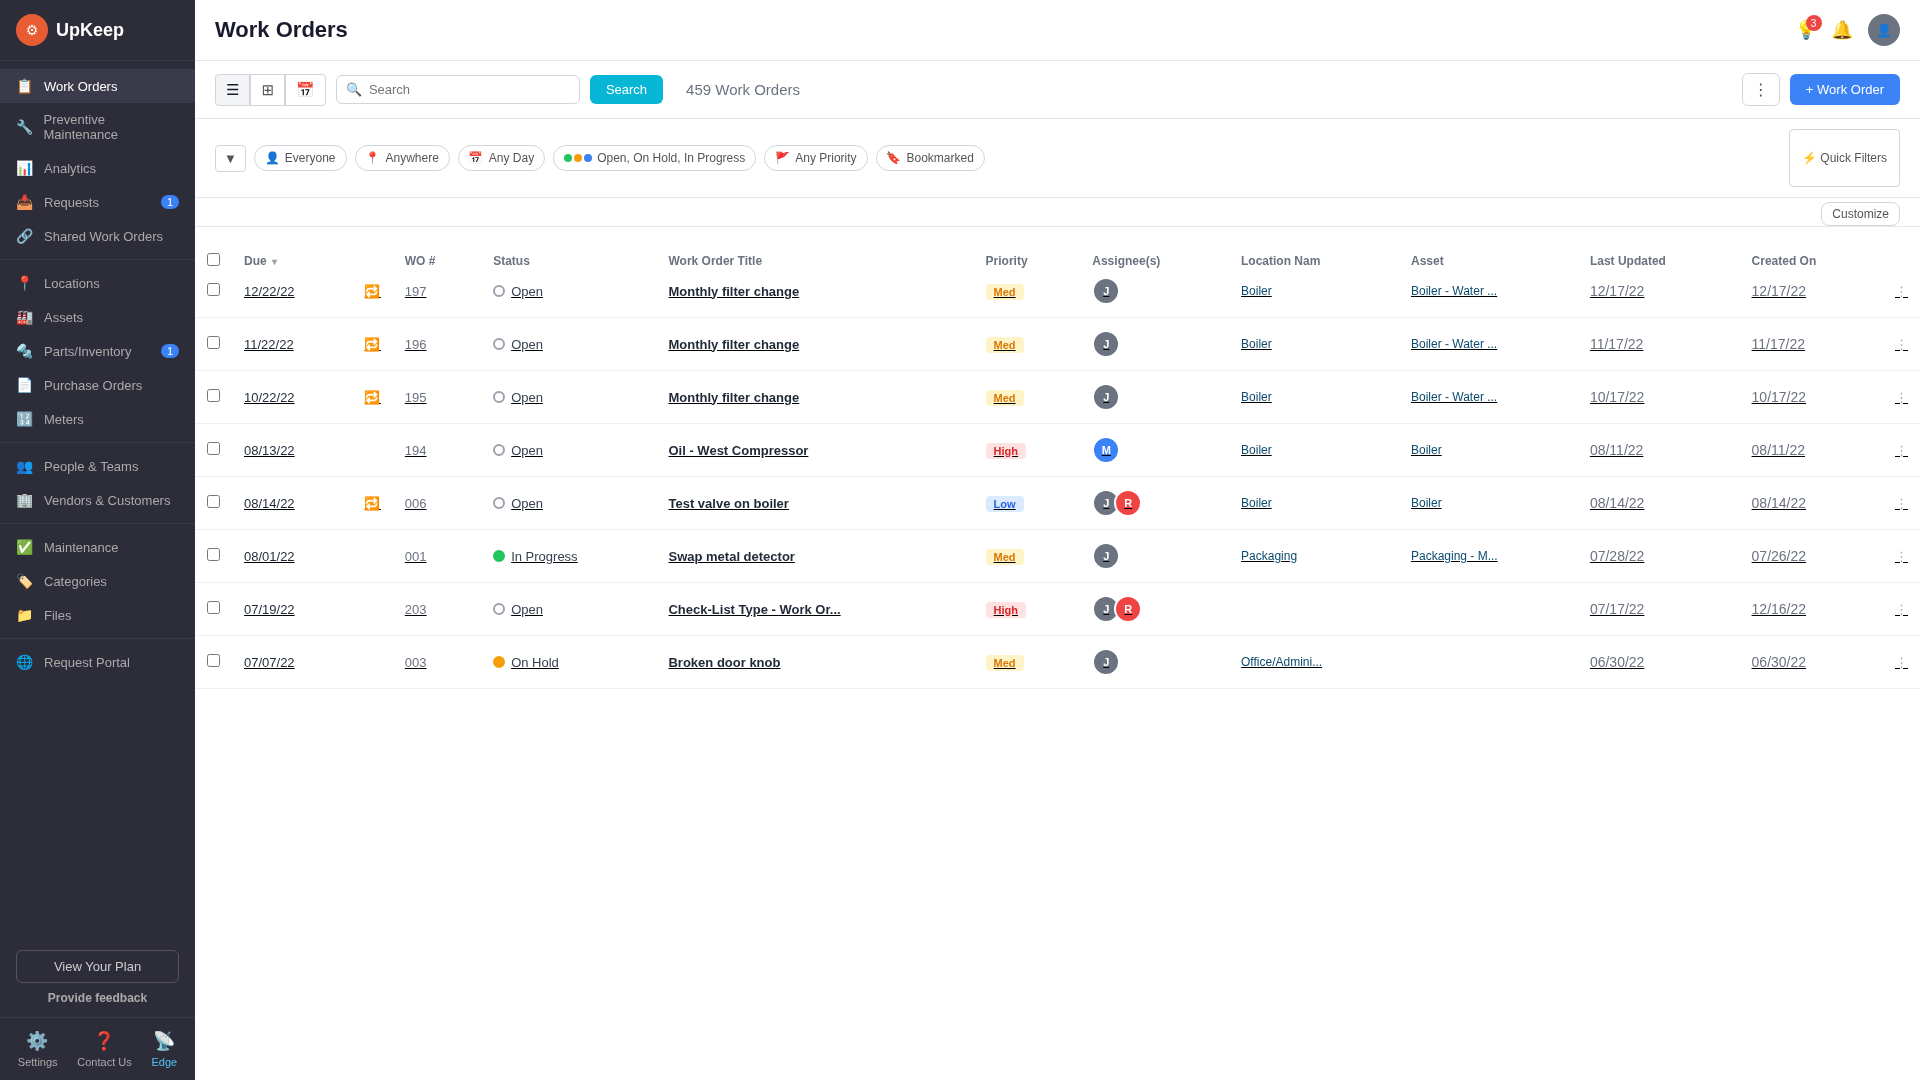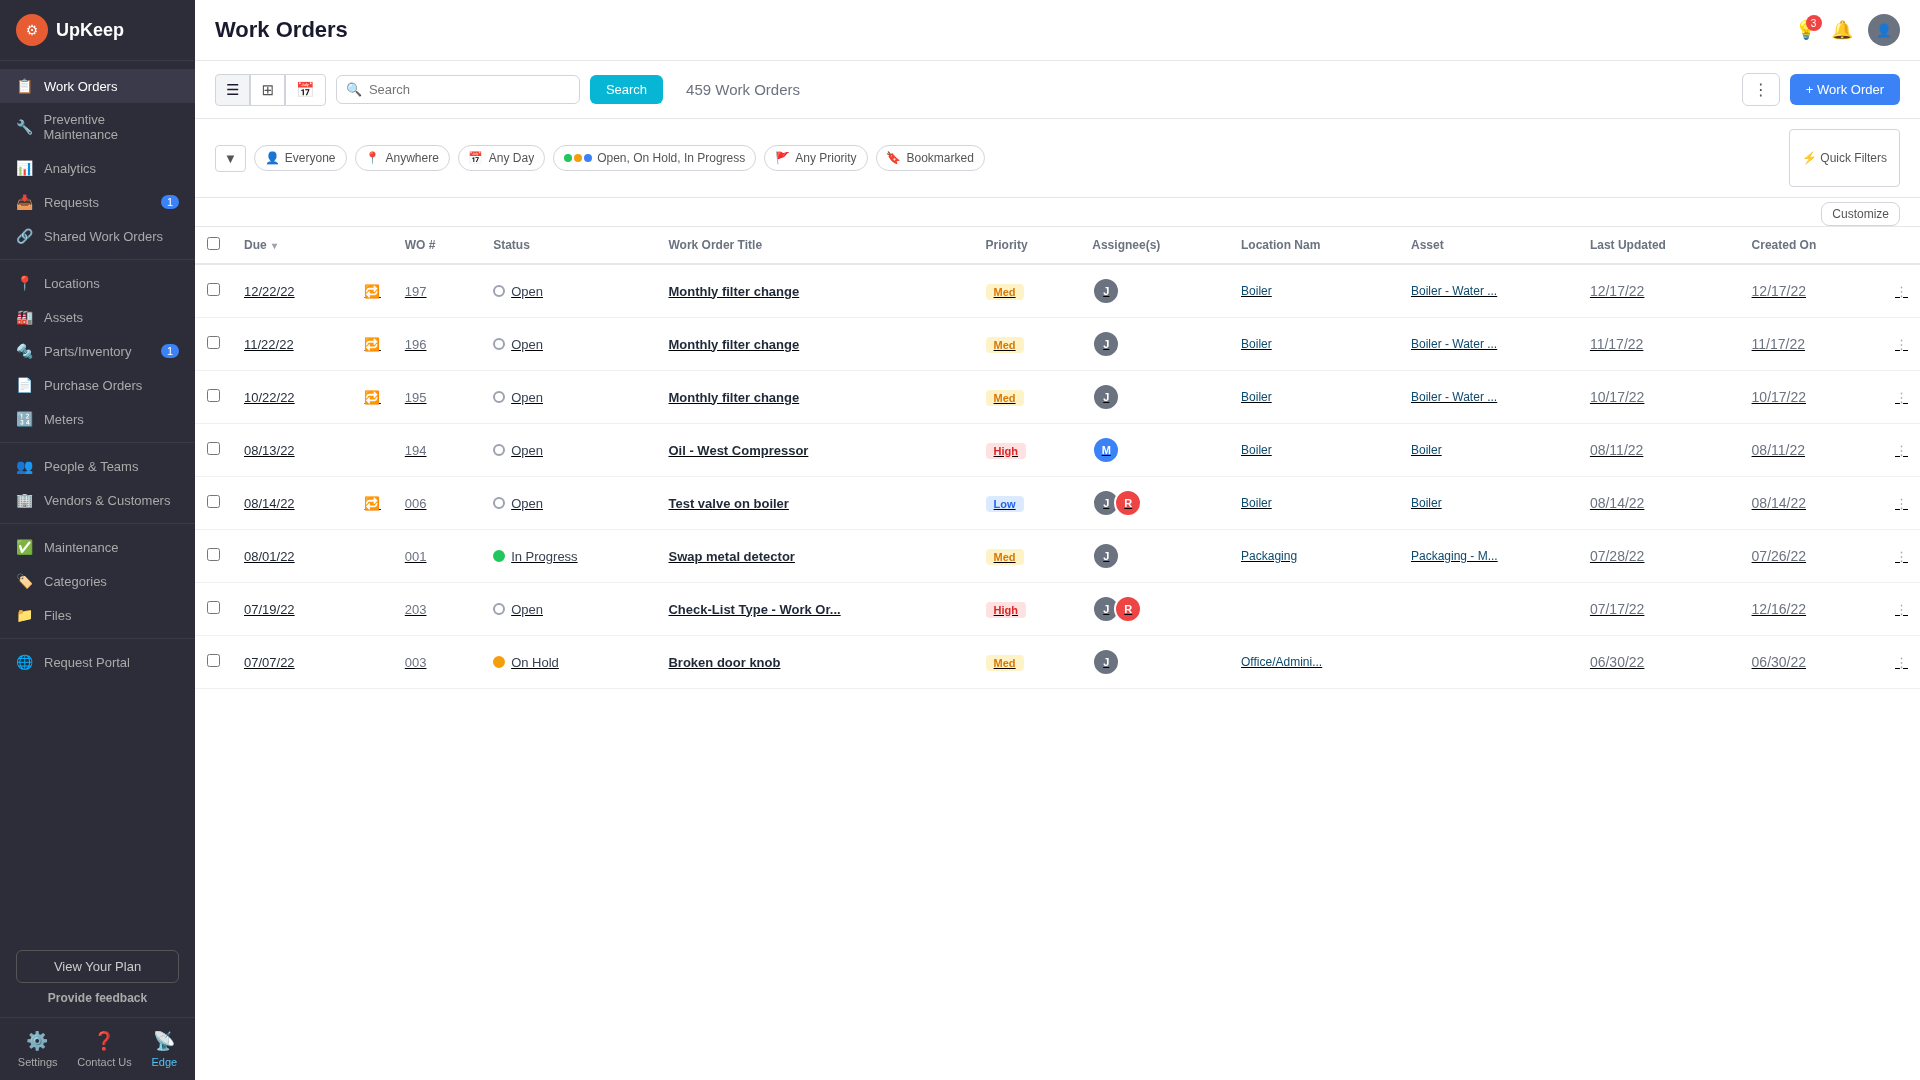--- a/index.html
+++ b/index.html
@@ -233,21 +233,21 @@
     table { width: 100%; border-collapse: collapse; }
     thead th {
       padding: 10px 12px;
       text-align: left;
       font-size: 12px;
       font-weight: 600;
       color: #6b7280;
       border-bottom: 2px solid #e5e7eb;
       background: #fff;
       white-space: nowrap;
-      position: sticky; top: 0;
+      position: sticky; top: 16px;
     }
     thead th .sort-indicator { color: #9ca3af; margin-left: 2px; font-size: 10px; }
 
     tbody tr { border-bottom: 1px solid #f0f0f0; text-decoration: underline; }
     td { padding: 12px 12px; font-size: 13px; color: #374151; vertical-align: middle; }
 
     .checkbox-col { width: 36px; }
     input[type=checkbox] { cursor: pointer; }
 
     .due-date { font-weight: 500; color: #1f2937; }

